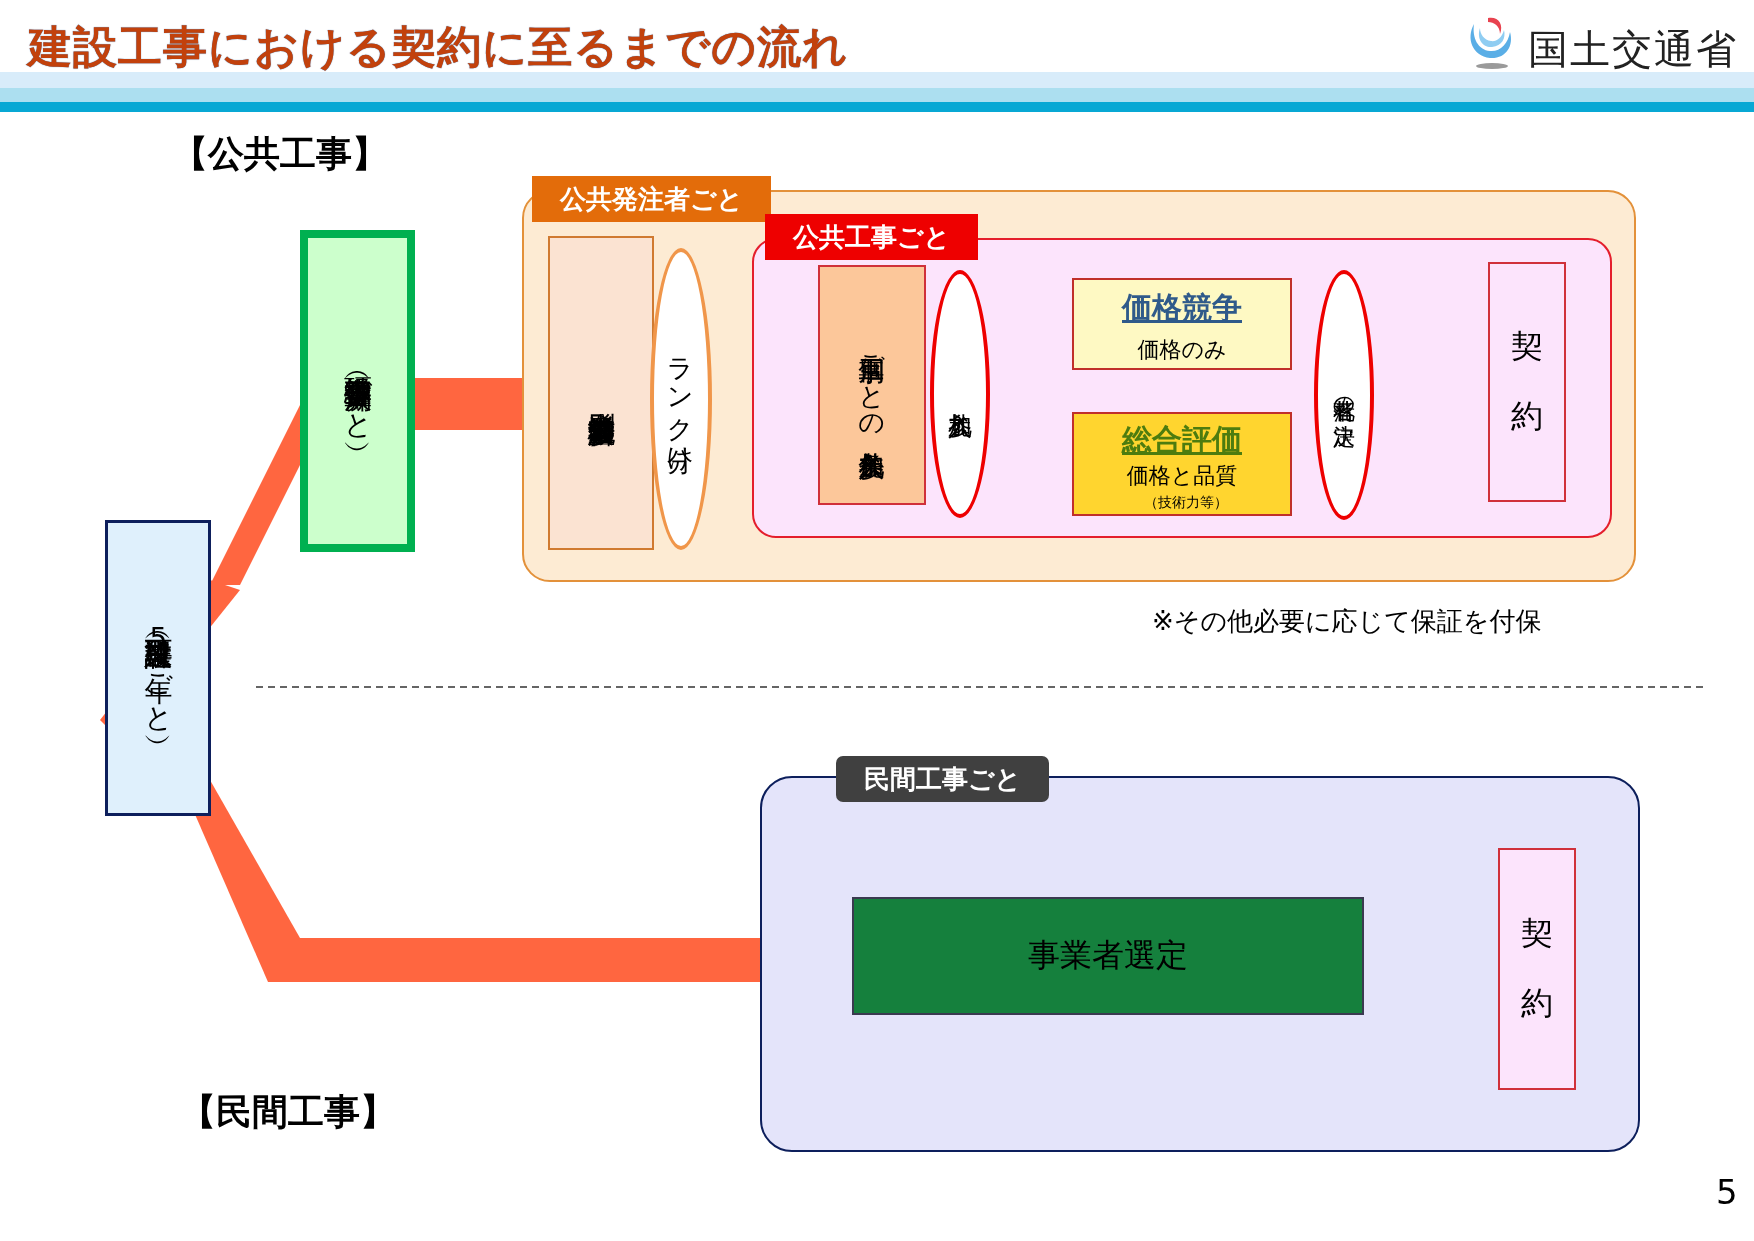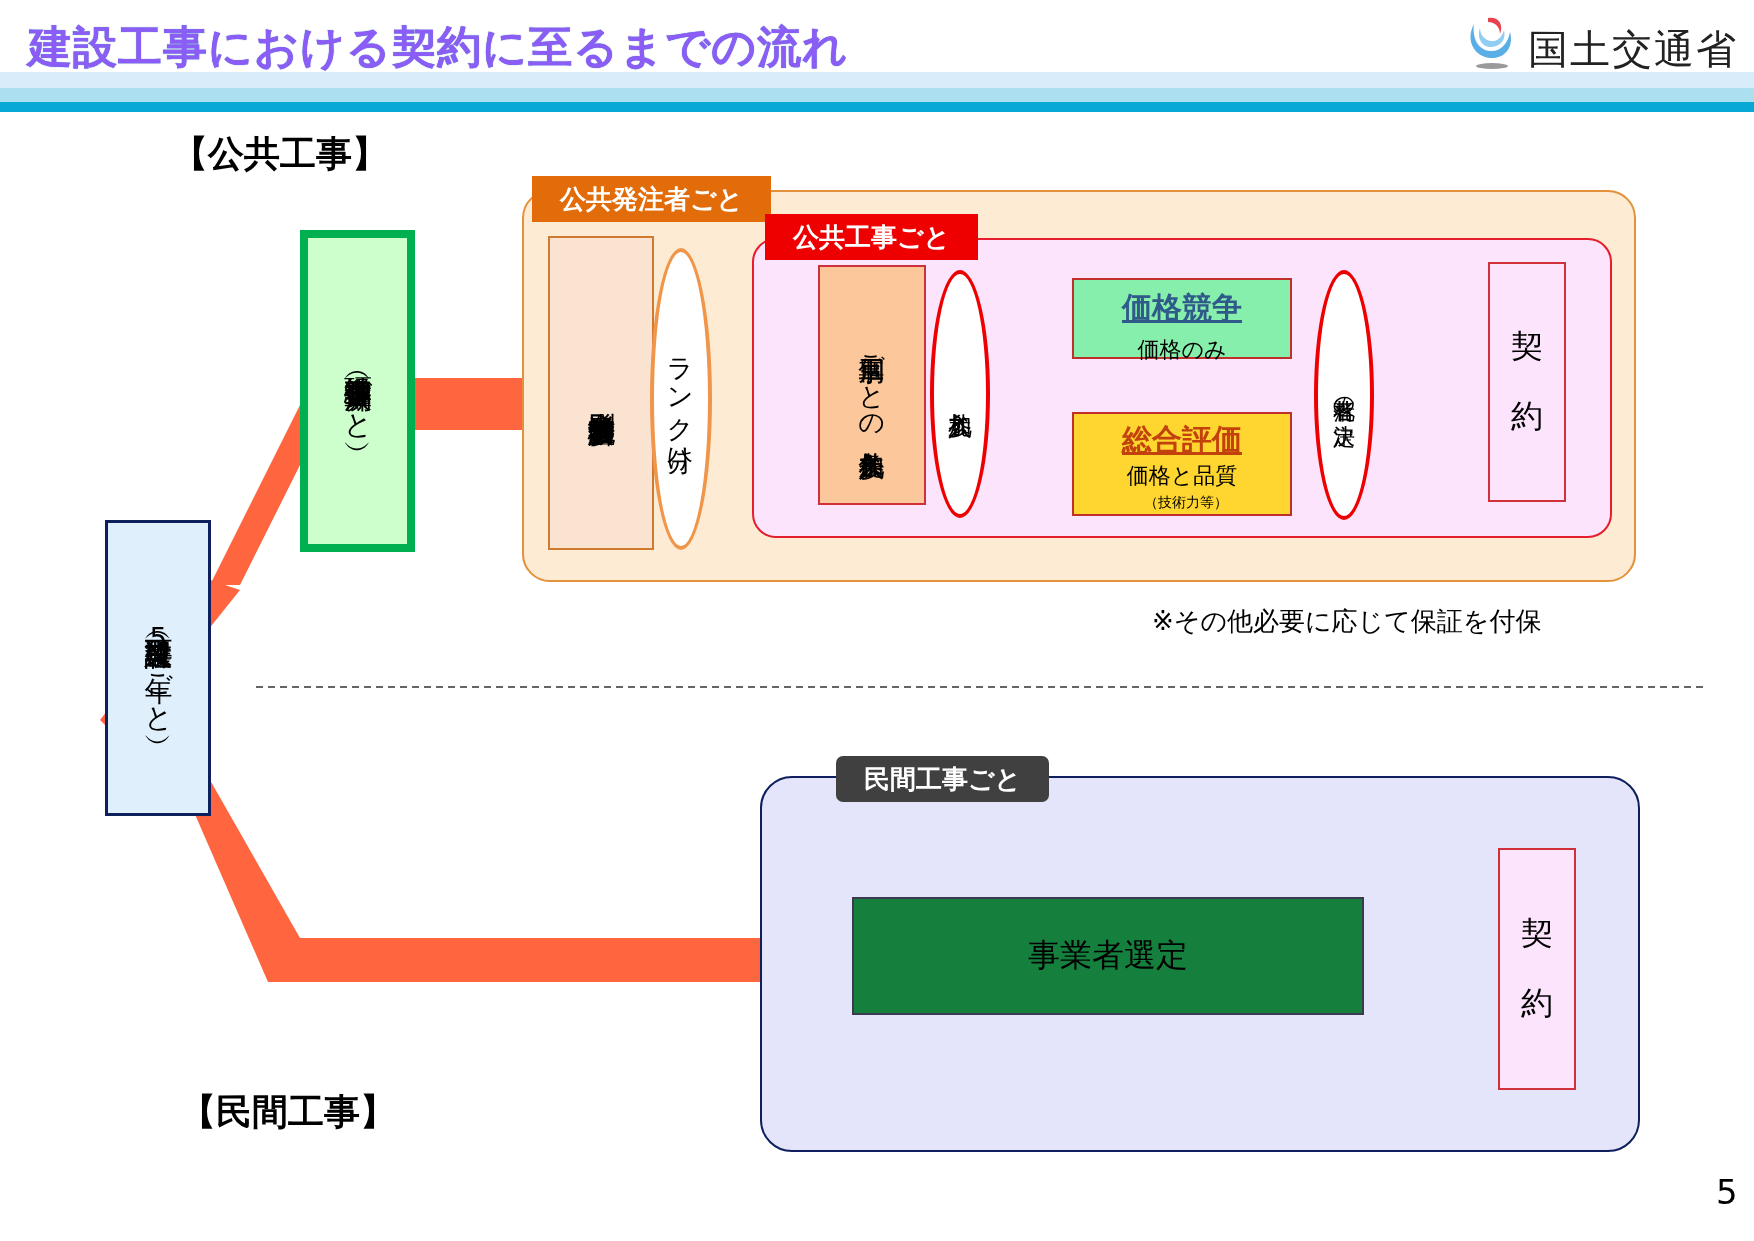--- a/index.html
+++ b/index.html
@@ -1,21 +1,21 @@
 <!DOCTYPE html>
 <html><head>
 <meta charset="utf-8">
 <style>
   html, body { margin:0; padding:0; }
   body { width:1754px; height:1241px; position:relative; background:#ffffff; overflow:hidden;
          font-family:"DejaVu Sans","Liberation Sans",sans-serif; color:#000; }
   .abs { position:absolute; box-sizing:border-box; }
 
   
-  .title { left:28px; top:18px; font-size:44px; font-weight:bold; color:#8b5cf6; letter-spacing:1px; white-space:nowrap;
+  .title { left:28px; top:18px; font-size:44px; font-weight:bold; color:#c2410c; letter-spacing:1px; white-space:nowrap;
            text-shadow: 0 0 1px #2e6fb3; }
   .band1 { left:0; top:72px; width:1754px; height:16px; background:#d8ecfa; }
   .band2 { left:0; top:88px; width:1754px; height:14px; background:#acdff0; }
   .band3 { left:0; top:102px; width:1754px; height:10px; background:#08a8d4; }
   .logo-text { left:1528px; top:22px; font-size:40px; color:#222; letter-spacing:2px; white-space:nowrap; }
 
   .section-label { font-size:36px; font-weight:bold; white-space:nowrap; }
 
   
   .vt { writing-mode:vertical-rl; text-orientation:upright; white-space:nowrap; }
@@ -111,27 +111,27 @@
   <div class="vt" style="font-size:26px; line-height:34px; display:flex; gap:4px; align-items:flex-start;">
     <span>個別工事ごとの</span>
     <span>入札参加条件</span>
   </div>
 </div>
 
 <div class="abs ellipse" style="left:930px; top:270px; width:60px; height:248px; border:4px solid #ee0000;">
   <span class="vt" style="font-size:24px;">入札参加</span>
 </div>
 
-<div class="abs" style="left:1072px; top:278px; width:220px; height:81px; background:#86efac; border:2px solid #c0302a; text-align:center;">
+<div class="abs" style="left:1072px; top:278px; width:220px; height:92px; background:#fef9c3; border:2px solid #c0302a; text-align:center;">
   <div style="font-size:30px; font-weight:bold; color:#2f5a8a; text-decoration:underline; margin-top:8px;">価格競争</div>
   <div style="font-size:22px; margin-top:6px;">価格のみ</div>
 </div>
 
 <div class="abs" style="left:1072px; top:412px; width:220px; height:104px; background:#ffd52f; border:2px solid #c0302a; text-align:center; overflow:hidden;">
-  <div style="font-size:30px; font-weight:bold; color:#c2410c; text-decoration:underline; margin-top:6px;">総合評価</div>
+  <div style="font-size:30px; font-weight:bold; color:#4d7c0f; text-decoration:underline; margin-top:6px;">総合評価</div>
   <div style="font-size:22px; margin-top:2px; line-height:26px;">価格と品質</div>
   <div style="font-size:14px; line-height:26px;margin-left:8px;">（技術力等）</div>
 </div>
 
 <div class="abs ellipse" style="left:1314px; top:270px; width:60px; height:250px; border:4px solid #ee0000;">
   <span class="vt" style="font-size:22px;">落札者の決定</span>
 </div>
 
 <div class="abs" style="left:1488px; top:262px; width:78px; height:240px; background:#fce4fc; border:2px solid #d0303a; display:flex; flex-direction:column; align-items:center; justify-content:center; gap:26px;">
   <span style="font-size:32px;">契</span>

